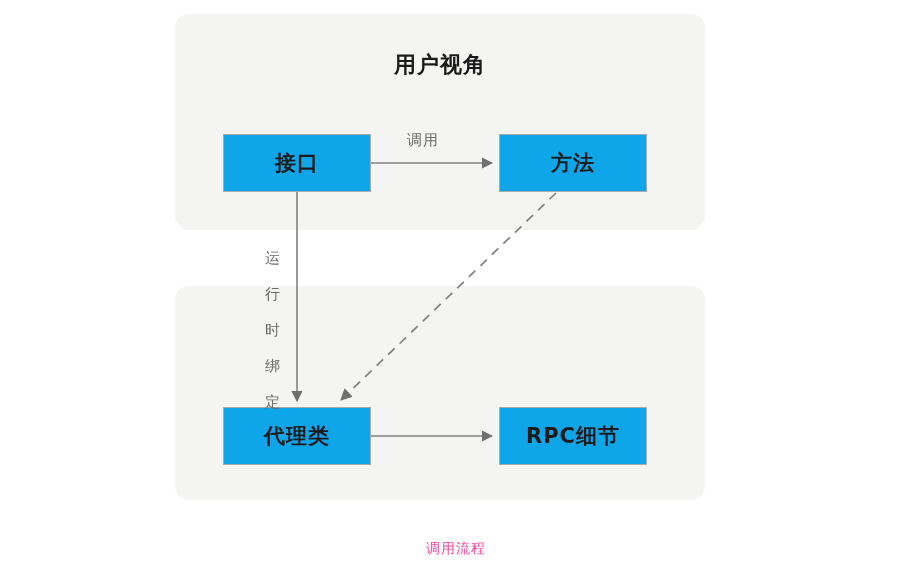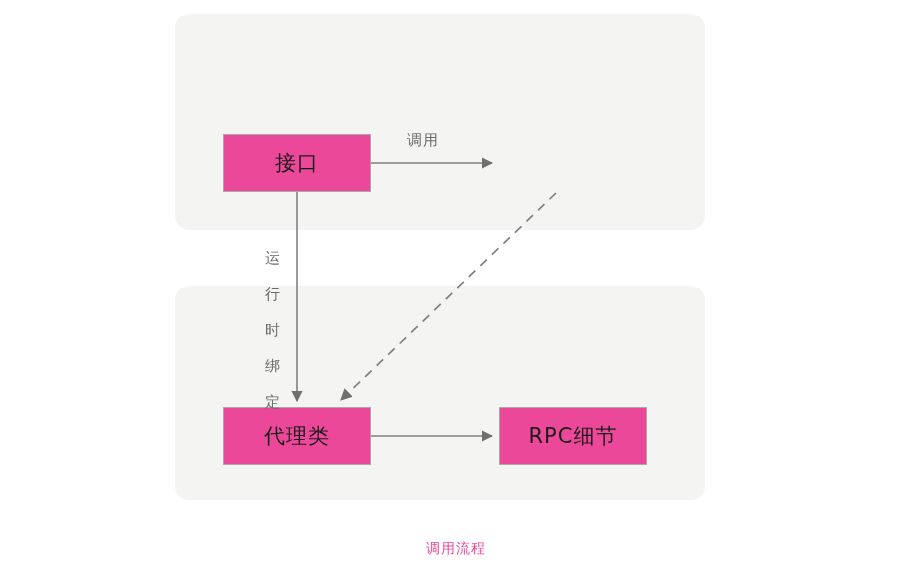--- a/index.html
+++ b/index.html
@@ -42,28 +42,29 @@
     letter-spacing: 1px;
     line-height: 30px;
   }
 
   
   .node {
     position: absolute;
     width: 148px;
     height: 58px;
     box-sizing: border-box;
-    background: #ec4899;
+    background: #0ea5e9;
     border: 1px solid #a9a9a9;
     display: flex;
     align-items: center;
     justify-content: center;
     font-size: 21px;
     color: #1b1b1b;
     letter-spacing: 1px;
+    font-weight: bold;
   }
   #node-interface { left: 223px; top: 134px; }
   #node-method    { left: 499px; top: 134px; }
   #node-proxy     { left: 223px; top: 407px; }
   #node-rpc       { left: 499px; top: 407px; }
 
   
   #edges {
     position: absolute;
     left: 0;
@@ -110,20 +111,21 @@
   }
 </style>
 </head>
 <body>
 
 <div id="canvas">
 
   <div class="panel" id="panel-top"></div>
   <div class="panel" id="panel-bottom"></div>
 
+  <div class="group-title">用户视角</div>
 
   <svg id="edges" viewBox="0 0 912 567" xmlns="http://www.w3.org/2000/svg">
     <defs>
       <marker id="arrow-solid" viewBox="0 0 10 10" refX="9" refY="5" markerWidth="7" markerHeight="7" orient="auto-start-reverse">
         <path d="M 0 0 L 10 5 L 0 10 z" fill="#6f6f6f"></path>
       </marker>
       <marker id="arrow-dashed" viewBox="0 0 10 10" refX="9" refY="5" markerWidth="7" markerHeight="7" orient="auto-start-reverse">
         <path d="M 0 0 L 10 5 L 0 10 z" fill="#6f6f6f"></path>
       </marker>
     </defs>
@@ -133,20 +135,23 @@
     <line x1="297" y1="192" x2="297" y2="401" stroke="#808080" stroke-width="1.6" marker-end="url(#arrow-solid)"></line>
 
     <line x1="556" y1="193" x2="341" y2="400" stroke="#808080" stroke-width="1.7" stroke-dasharray="9 7" marker-end="url(#arrow-dashed)"></line>
 
     <line x1="371" y1="436" x2="492" y2="436" stroke="#808080" stroke-width="1.6" marker-end="url(#arrow-solid)"></line>
   </svg>
 
   <div class="node" id="node-interface">
     <span>接口</span>
   </div>
+  <div class="node" id="node-method">
+    <span>方法</span>
+  </div>
   <div class="node" id="node-proxy">
     <span>代理类</span>
   </div>
   <div class="node" id="node-rpc">
     <span>RPC细节</span>
   </div>
 
   <div class="edge-label" id="label-call">调用</div>
 
   <div class="edge-label" id="label-runtime-bind">运行时绑定</div>

